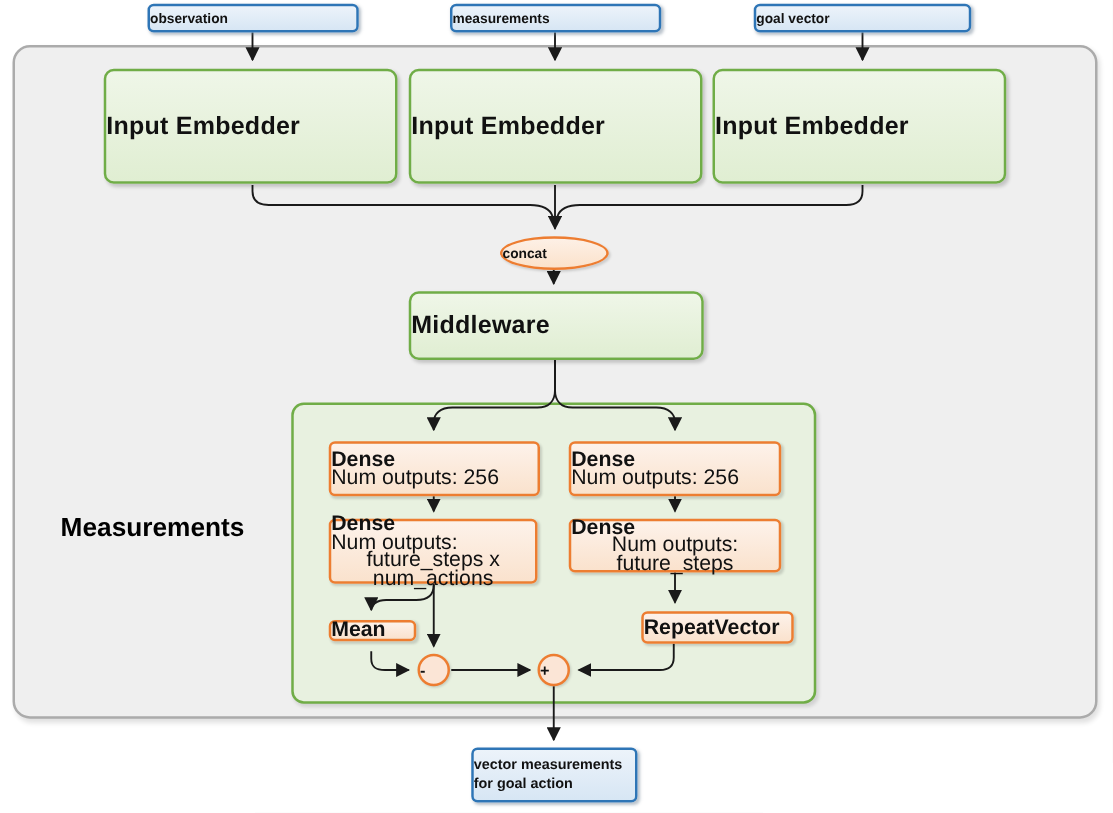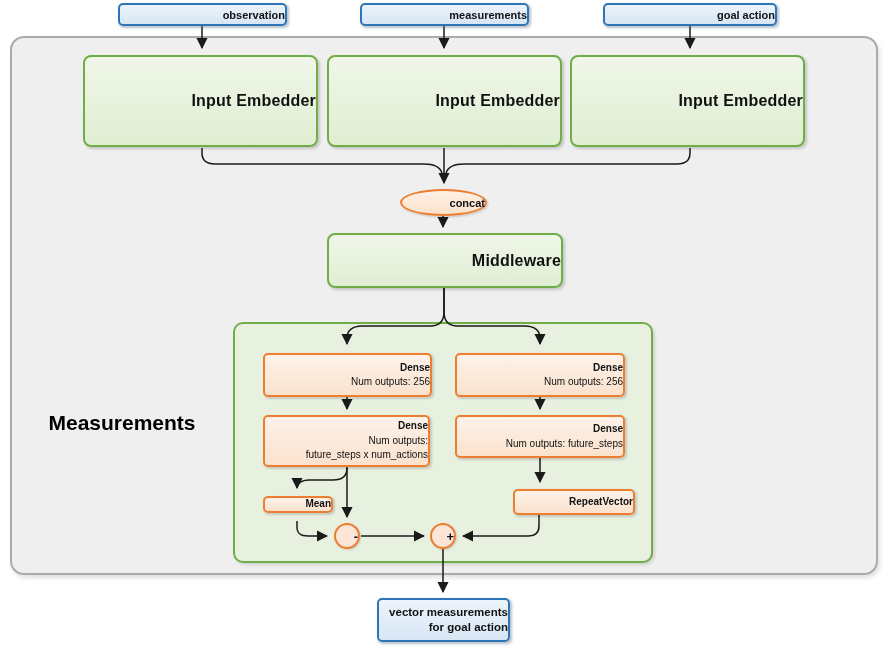--- a/index.html
+++ b/index.html
@@ -1,29 +1,29 @@
 <!DOCTYPE html>
 <html><head>
 <meta charset="utf-8">
 <style>
   html,body{margin:0;padding:0;background:#ffffff;}
   #stage{position:relative;width:890px;height:650px;background:#ffffff;overflow:hidden;
          font-family:"Liberation Sans",sans-serif;}
   .abs{position:absolute;box-sizing:border-box;}
   .box{position:absolute;box-sizing:border-box;display:flex;flex-direction:column;
-       align-items:flex-end;justify-content:center;text-align:center;color:#111;}
+       align-items:flex-start;justify-content:center;text-align:center;color:#111;}
   .blue{border:2px solid #2E75B6;background:linear-gradient(180deg,#ecf3fa 0%,#d7e6f4 100%);
         border-radius:5px;box-shadow:1.5px 1.5px 2.5px rgba(100,120,140,.45);
         font-weight:bold;font-size:11px;}
   .green{border:2px solid #70AD47;background:linear-gradient(180deg,#eff6e8 0%,#e0eed2 100%);
         border-radius:8px;box-shadow:2px 2px 3px rgba(0,0,0,.18);
-        font-weight:bold;font-size:16px;letter-spacing:.2px;}
+        font-weight:bold;font-size:20px;letter-spacing:.2px;}
   .orange{border:2px solid #ED7D31;background:linear-gradient(180deg,#fdf2ea 0%,#fae2cd 100%);
         border-radius:5px;box-shadow:1.5px 1.5px 2px rgba(0,0,0,.15);
-        font-size:10px;line-height:14.5px;padding-left:25px;}
+        font-size:17px;line-height:14.5px;}
   .orange .t{font-weight:bold;}
   .orange .s{font-weight:normal;}
   .panel-outer{border:2px solid #ABABAB;background:#EFEFEF;border-radius:14px;
         box-shadow:2px 3px 4px rgba(0,0,0,.12);}
   .panel-head{border:2px solid #70AD47;background:#E8F1E0;border-radius:10px;
         box-shadow:2px 2px 3px rgba(0,0,0,.12);}
   .circle{border-radius:50%;border:2.5px solid #ED7D31;background:#FBE5D6;
         font-weight:bold;font-size:13px;box-shadow:1px 1px 2px rgba(0,0,0,.15);}
   .sidelabel{position:absolute;text-align:center;color:#000;font-weight:bold;
         font-size:21px;line-height:26px;}
@@ -77,21 +77,21 @@
     </g>
   </svg>
 
   <div class="box blue z2" style="left:118px;top:3px;width:169px;height:23px;">
     <span>observation</span>
   </div>
   <div class="box blue z2" style="left:360px;top:3px;width:169px;height:23px;">
     <span>measurements</span>
   </div>
   <div class="box blue z2" style="left:603px;top:3px;width:174px;height:23px;">
-    <span>goal action</span>
+    <span>goal vector</span>
   </div>
 
   <div class="box green z2" style="left:83px;top:55px;width:235px;height:92px;">
     <span>Input Embedder</span>
   </div>
   <div class="box green z2" style="left:327px;top:55px;width:235px;height:92px;">
     <span>Input Embedder</span>
   </div>
   <div class="box green z2" style="left:570px;top:55px;width:235px;height:92px;">
     <span>Input Embedder</span>

